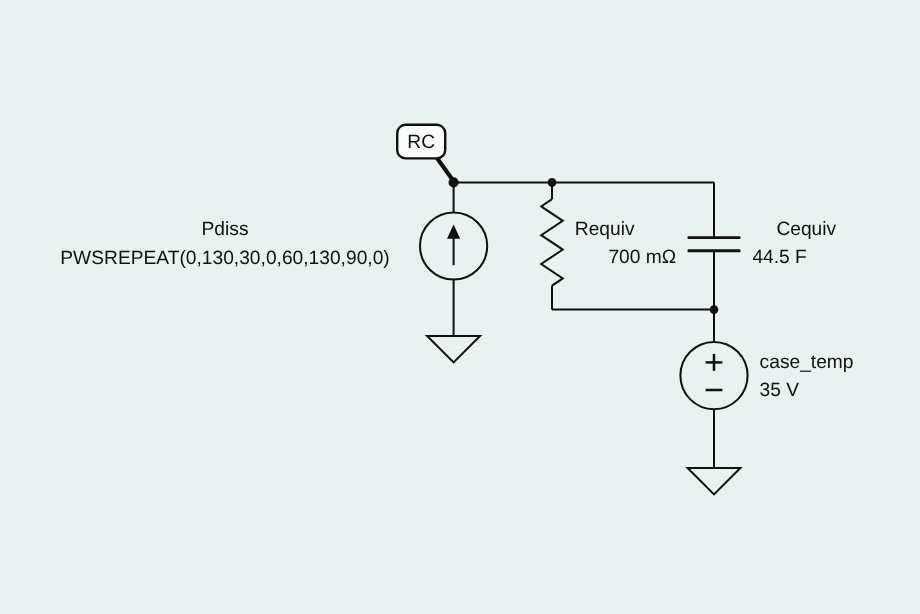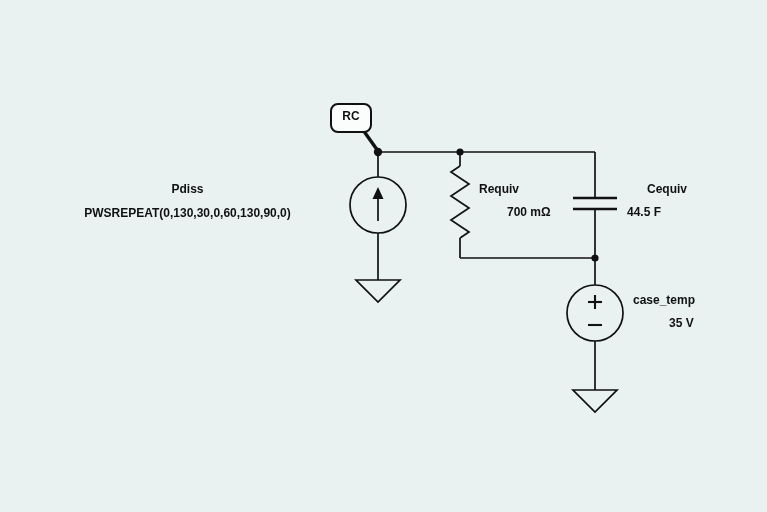--- a/index.html
+++ b/index.html
@@ -7,22 +7,22 @@
     position: relative;
     width: 767px;
     height: 512px;
     background: #e9f1f1;
     font-family: "Liberation Sans", sans-serif;
     overflow: hidden;
   }
   .stage svg { position: absolute; left: 0; top: 0; }
   .lbl {
     position: absolute;
-    font-weight: bold;
-    font-size: 12px;
+    font-weight: normal;
+    font-size: 16px;
     color: #111;
     white-space: nowrap;
     line-height: 1.15;
   }
   .lbl.right { text-align: center; }
   .lbl.center { text-align: center; }
 </style>
 </head>
 <body>
 
@@ -94,15 +94,15 @@
   <div class="lbl right" style="left:30px; top:183px; width:315px;">Pdiss</div>
   <div class="lbl right" style="left:30px; top:207px; width:315px;">PWSREPEAT(0,130,30,0,60,130,90,0)</div>
 
   <div class="lbl" style="left:479px; top:183px;">Requiv</div>
   <div class="lbl" style="left:479px; top:206px;margin-left:28px;">700 mΩ</div>
 
   <div class="lbl" style="left:647px; top:183px;">Cequiv</div>
   <div class="lbl" style="left:627px; top:206px;">44.5 F</div>
 
   <div class="lbl" style="left:633px; top:294px;">case_temp</div>
-  <div class="lbl" style="left:633px; top:317px;margin-left:36px;">35 V</div>
+  <div class="lbl" style="left:633px; top:317px;">35 V</div>
 
 </div>
 
 </body></html>

